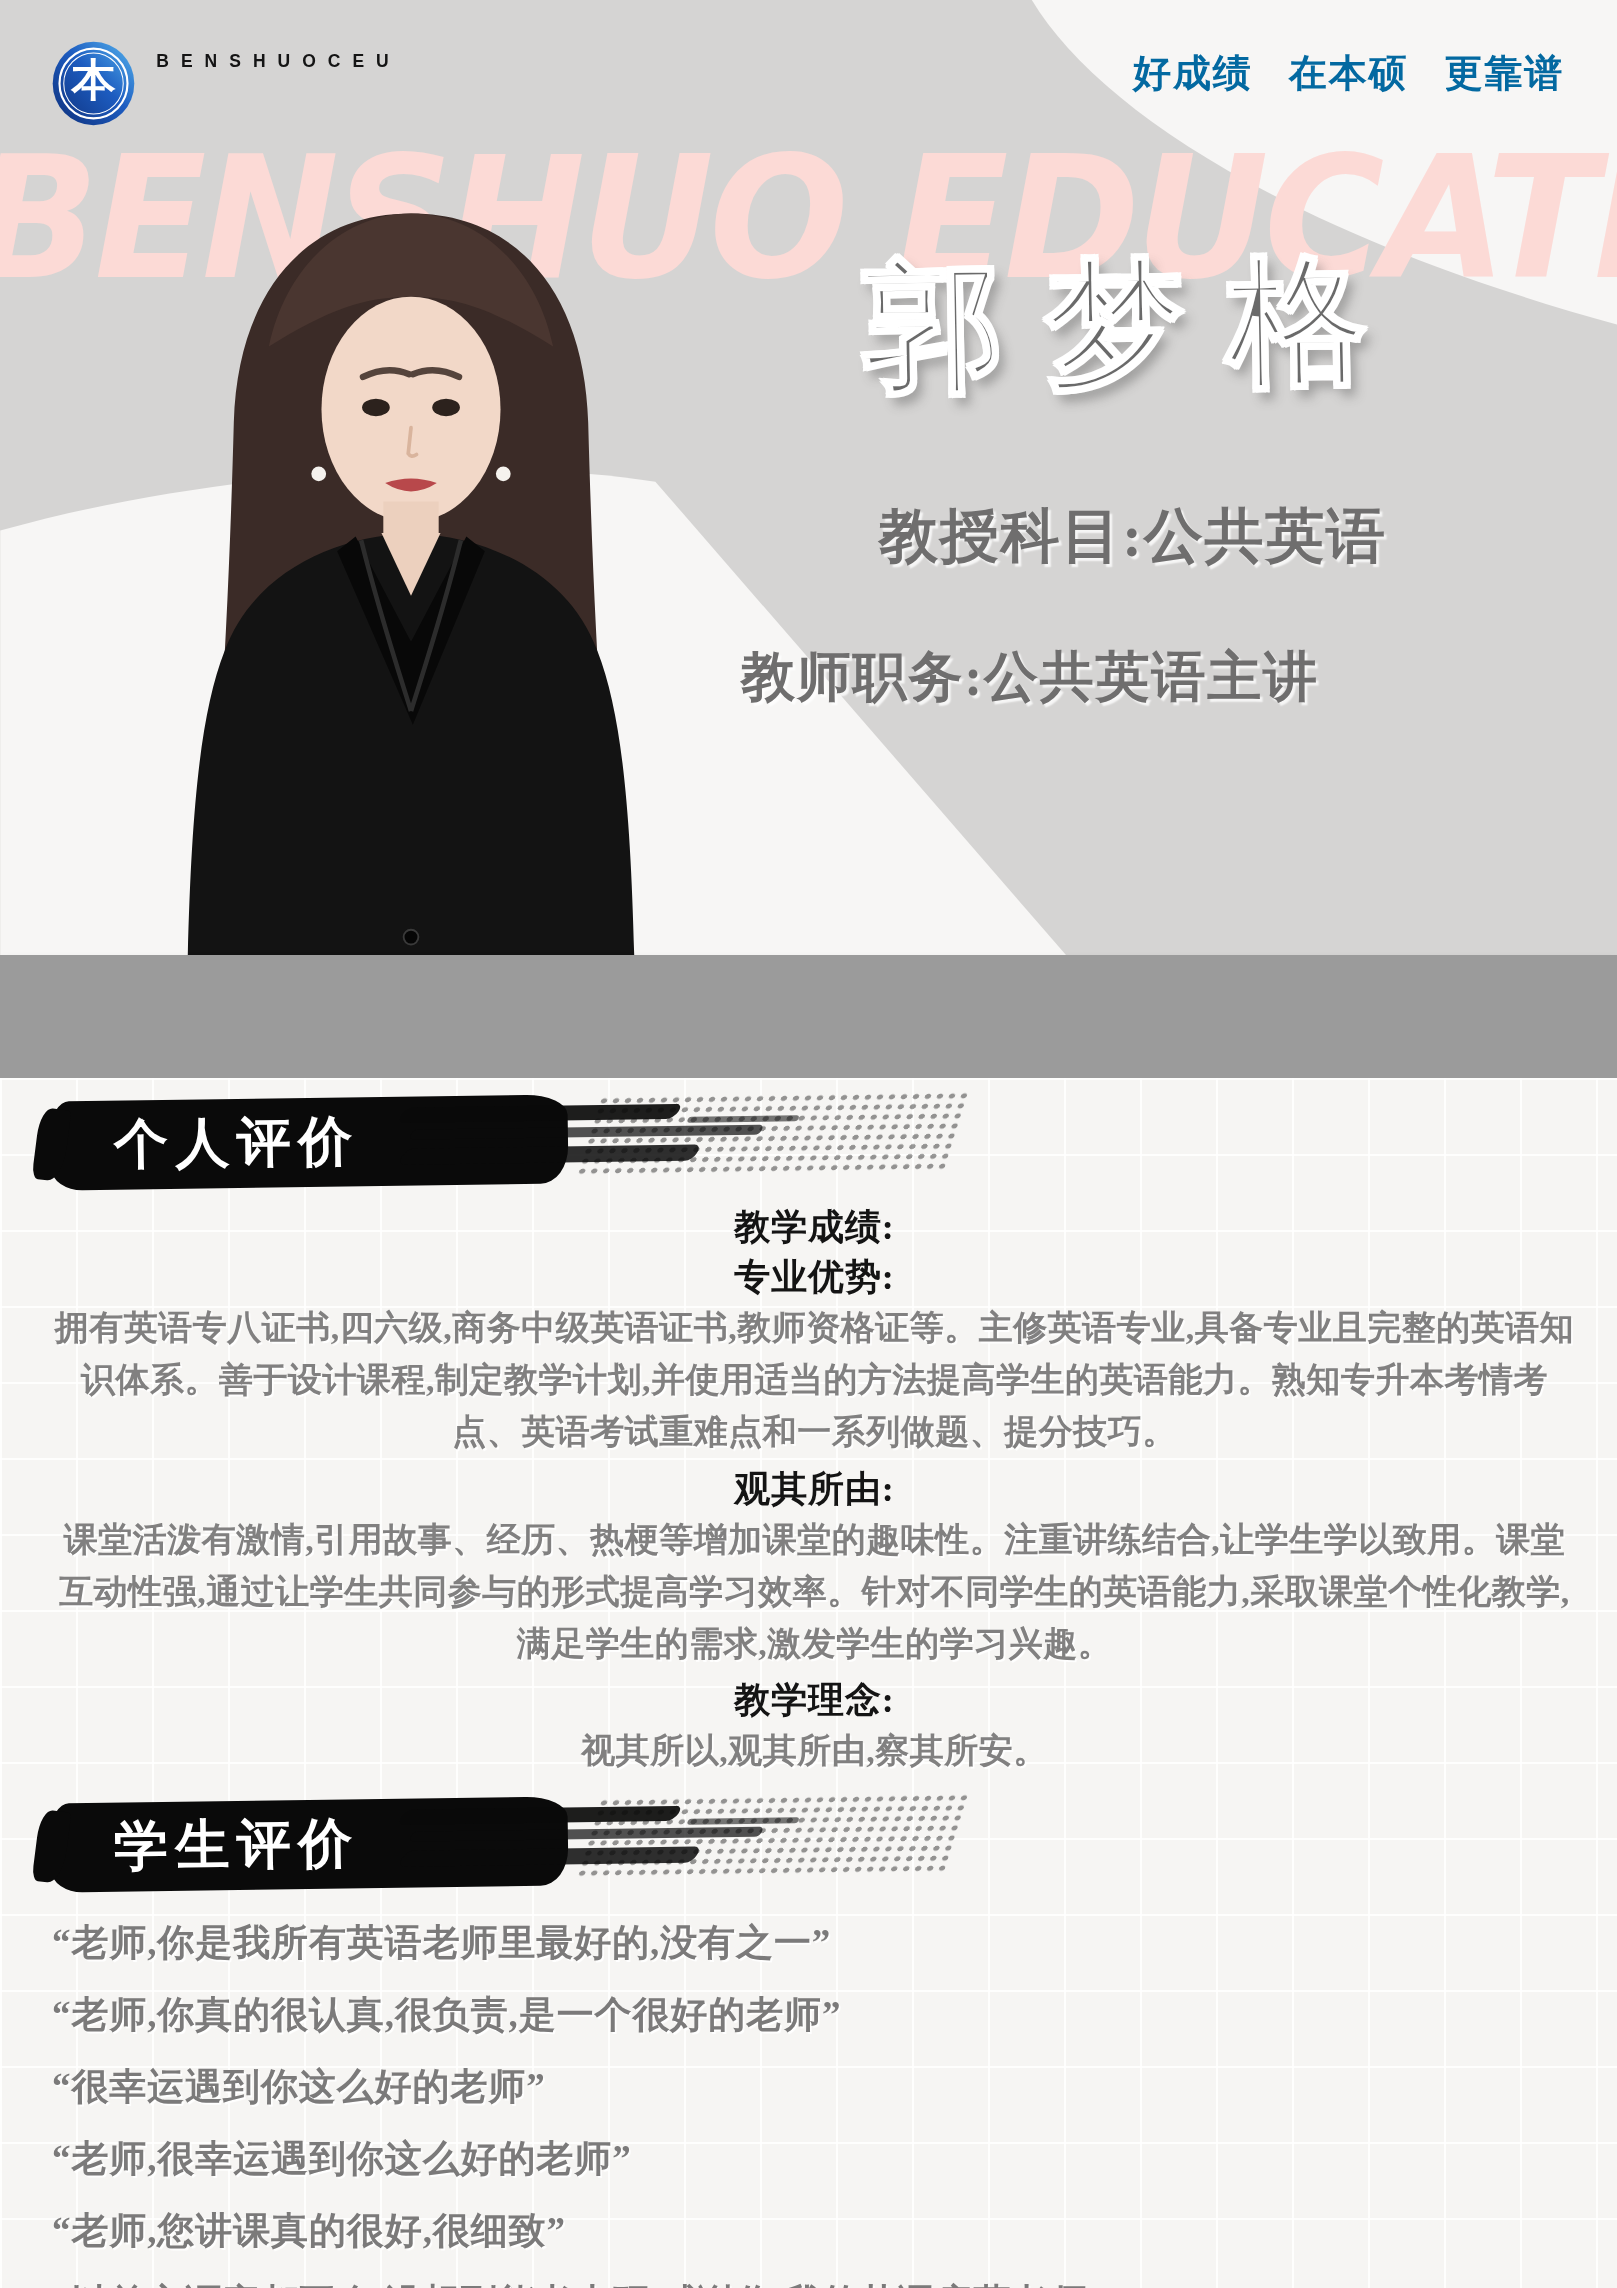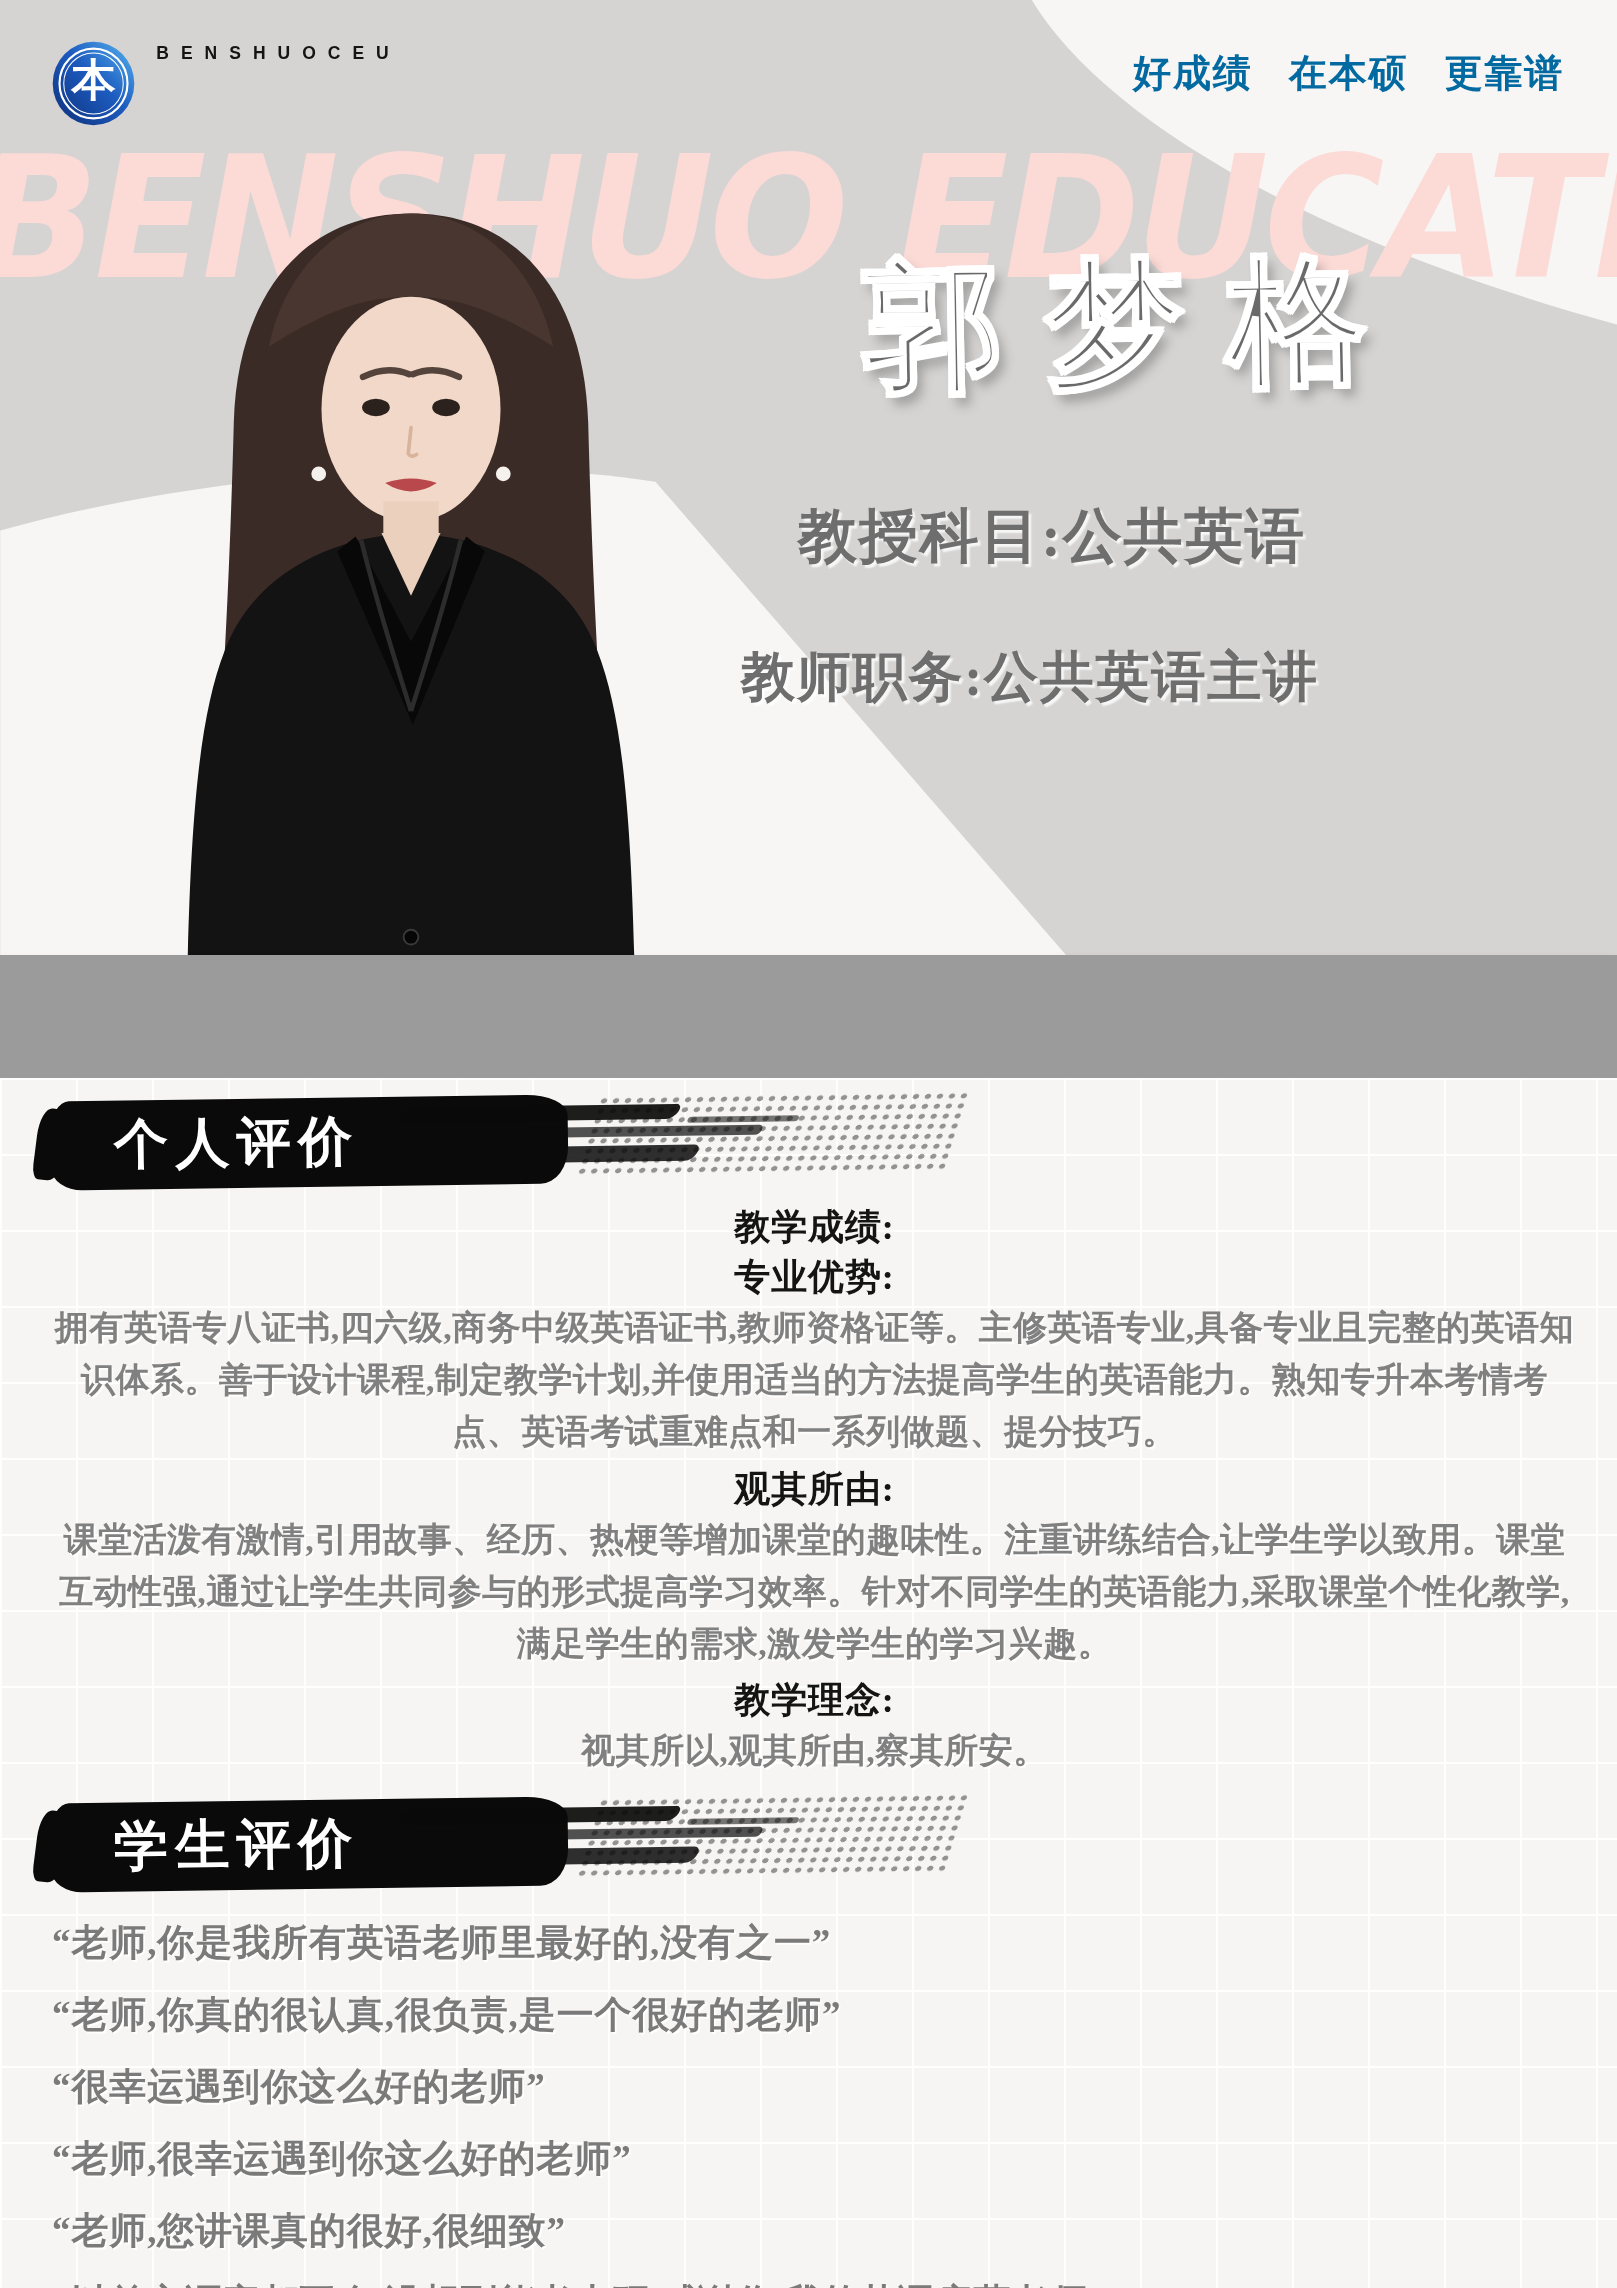--- a/index.html
+++ b/index.html
@@ -12,35 +12,35 @@
   .watermark{
     position:absolute;left:-26px;top:137px;white-space:nowrap;
     font-family:"DejaVu Sans","Liberation Sans",sans-serif;
     font-weight:900;font-style:italic;font-size:164px;line-height:1;
     letter-spacing:-4.6px;color:#fcdad6;transform:scaleY(1.03);
   }
   .brand{position:absolute;left:51px;top:41px;display:flex;align-items:flex-start;}
   .brand .logo-badge{width:85px;height:85px;}
   .brand .wordmark{margin-left:16.6px;}
   .brand .cn{font-family:"DejaVu Sans","Liberation Sans",sans-serif;font-weight:900;font-size:55px;line-height:59px;color:#0c0c0c;letter-spacing:1.8px;}
-  .brand .en{font-weight:700;font-size:17.5px;letter-spacing:12px;color:#141414;margin-top:2px;margin-left:3.7px;}
+  .brand .en{font-weight:700;font-size:17.5px;letter-spacing:12px;color:#141414;margin-top:10px;margin-left:3.7px;}
   .slogan{
     position:absolute;right:54px;top:48px;font-weight:700;font-size:38px;color:#0369a1;
     letter-spacing:1.8px;word-spacing:24px;
   }
   .t-name{
     position:absolute;left:863px;top:247px;
     font-family:"DejaVu Sans","Liberation Sans",sans-serif;
     font-weight:900;font-size:140px;line-height:1.1;letter-spacing:42px;color:#6a6a6a;
     -webkit-text-stroke:2.3px #ffffff;
     text-shadow:-1.8px -1.8px 0 #fff,1.8px -1.8px 0 #fff,-1.8px 1.8px 0 #fff,1.8px 1.8px 0 #fff,6.5px 9.2px 11px rgba(70,70,70,.38);
     transform:rotate(-1deg);white-space:nowrap;
   }
   .t-subject{
-    position:absolute;left:798px;top:497px;white-space:nowrap;
+    position:absolute;left:879px;top:497px;white-space:nowrap;
     font-family:"Liberation Serif","DejaVu Serif",serif;font-weight:700;font-size:59px;
     color:#6f6e6e;letter-spacing:1.8px;text-shadow:2.8px 2.8px 1.8px rgba(255,255,255,.8);
   }
   .t-title{
     position:absolute;left:741px;top:641px;white-space:nowrap;
     font-family:"Liberation Serif","DejaVu Serif",serif;font-weight:700;font-size:54px;
     color:#6f6e6e;letter-spacing:1.8px;text-shadow:2.8px 2.8px 1.8px rgba(255,255,255,.8);
   }
   .portrait{position:absolute;left:88px;top:208px;width:646px;height:875px;}
 

